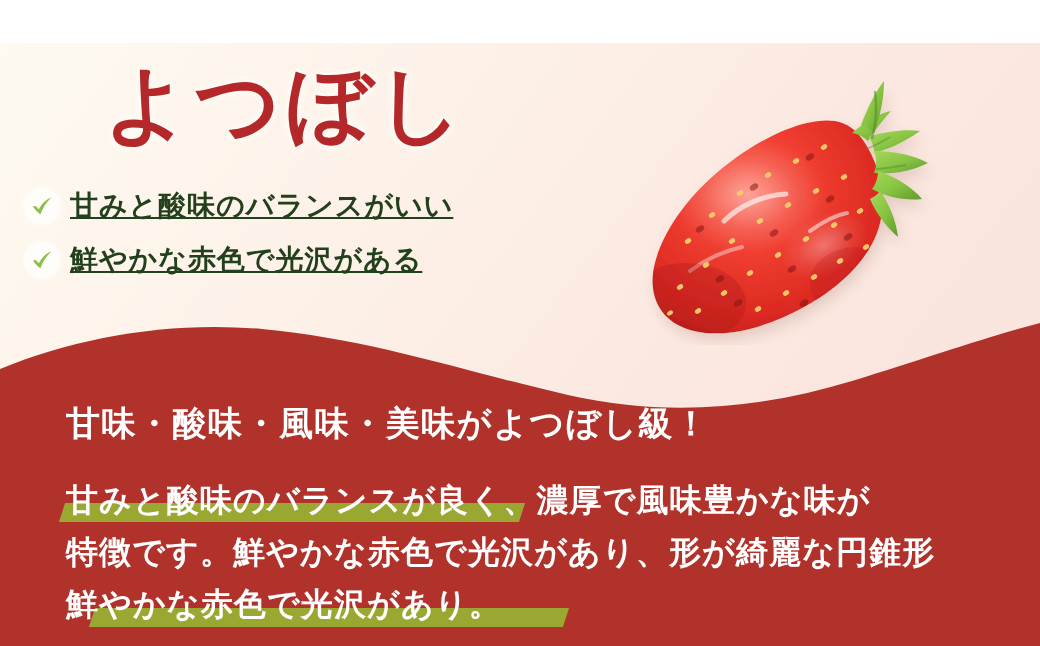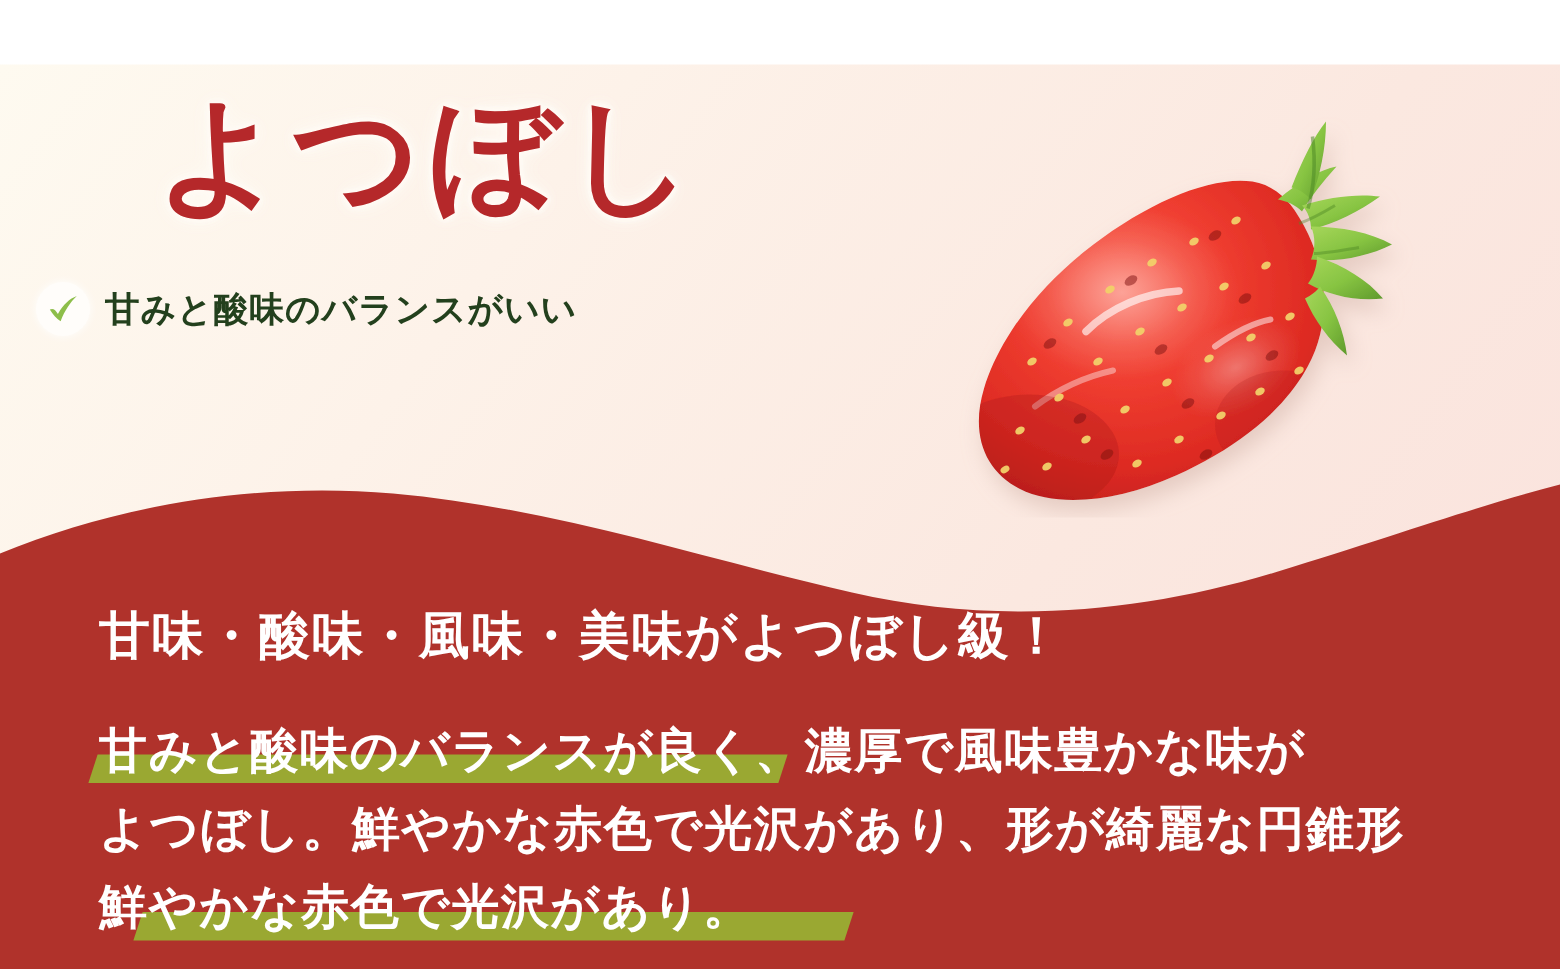--- a/index.html
+++ b/index.html
@@ -82,25 +82,26 @@
   }
   .check-badge svg {
     position: absolute;
     left: 6px;
     top: 6px;
     width: 24px;
     height: 24px;
   }
   .bullet-text {
     font-family: "Liberation Serif", "DejaVu Serif", serif;
-    font-size: 23px;
+    font-size: 28px;
     font-weight: 600;
     letter-spacing: 0.035em;
     color: #23401d;
     white-space: nowrap;
+    text-decoration: underline;
   }
 
   
   .wave-zone {
     position: absolute;
     left: 0;
     top: 268px;
     width: 1040px;
     height: 378px;
   }
@@ -311,20 +312,28 @@
 
       <div class="bullet-row">
         <span class="check-badge">
           <svg viewBox="0 0 24 24" xmlns="http://www.w3.org/2000/svg" aria-hidden="true">
             <path d="M3.2 12.4 C5.2 11.2 7.0 12.4 8.6 15.4 C12.2 9.0 16.4 5.2 21.2 3.4 C16.8 7.6 13.2 13.0 10.4 20.2 C7.6 18.4 5.2 15.8 3.2 12.4 Z" fill="#8dbe4a"></path>
           </svg>
         </span>
         <span class="bullet-text">甘みと酸味のバランスがいい</span>
       </div>
 
+      <div class="bullet-row">
+        <span class="check-badge">
+          <svg viewBox="0 0 24 24" xmlns="http://www.w3.org/2000/svg" aria-hidden="true">
+            <path d="M3.2 12.4 C5.2 11.2 7.0 12.4 8.6 15.4 C12.2 9.0 16.4 5.2 21.2 3.4 C16.8 7.6 13.2 13.0 10.4 20.2 C7.6 18.4 5.2 15.8 3.2 12.4 Z" fill="#8dbe4a"></path>
+          </svg>
+        </span>
+        <span class="bullet-text">鮮やかな赤色で光沢がある</span>
+      </div>
 
     </div>
   </div>
 
   <div class="wave-zone">
     <svg class="wave-svg" viewBox="0 0 1040 378" preserveAspectRatio="none" xmlns="http://www.w3.org/2000/svg" aria-hidden="true">
       <path d="M0 58
                C 78 26, 170 10, 262 18
                C 372 28, 470 62, 568 84
                C 664 106, 760 98, 852 70
@@ -338,21 +347,21 @@
     <div class="headline">甘味・酸味・風味・美味がよつぼし級！</div>
 
     <div class="body-copy">
 
       <div class="copy-line">
         <span class="marker m1"></span>
         <span class="line-text">甘みと酸味のバランスが良く、濃厚で風味豊かな味が</span>
       </div>
 
       <div class="copy-line">
-        <span class="line-text">よつぼし。鮮やかな赤色で光沢があり、形が綺麗な円錐形</span>
+        <span class="line-text">特徴です。鮮やかな赤色で光沢があり、形が綺麗な円錐形</span>
       </div>
 
       <div class="copy-line">
         <span class="marker m3"></span>
         <span class="line-text">鮮やかな赤色で光沢があり。</span>
       </div>
 
     </div>
   </div>
 

